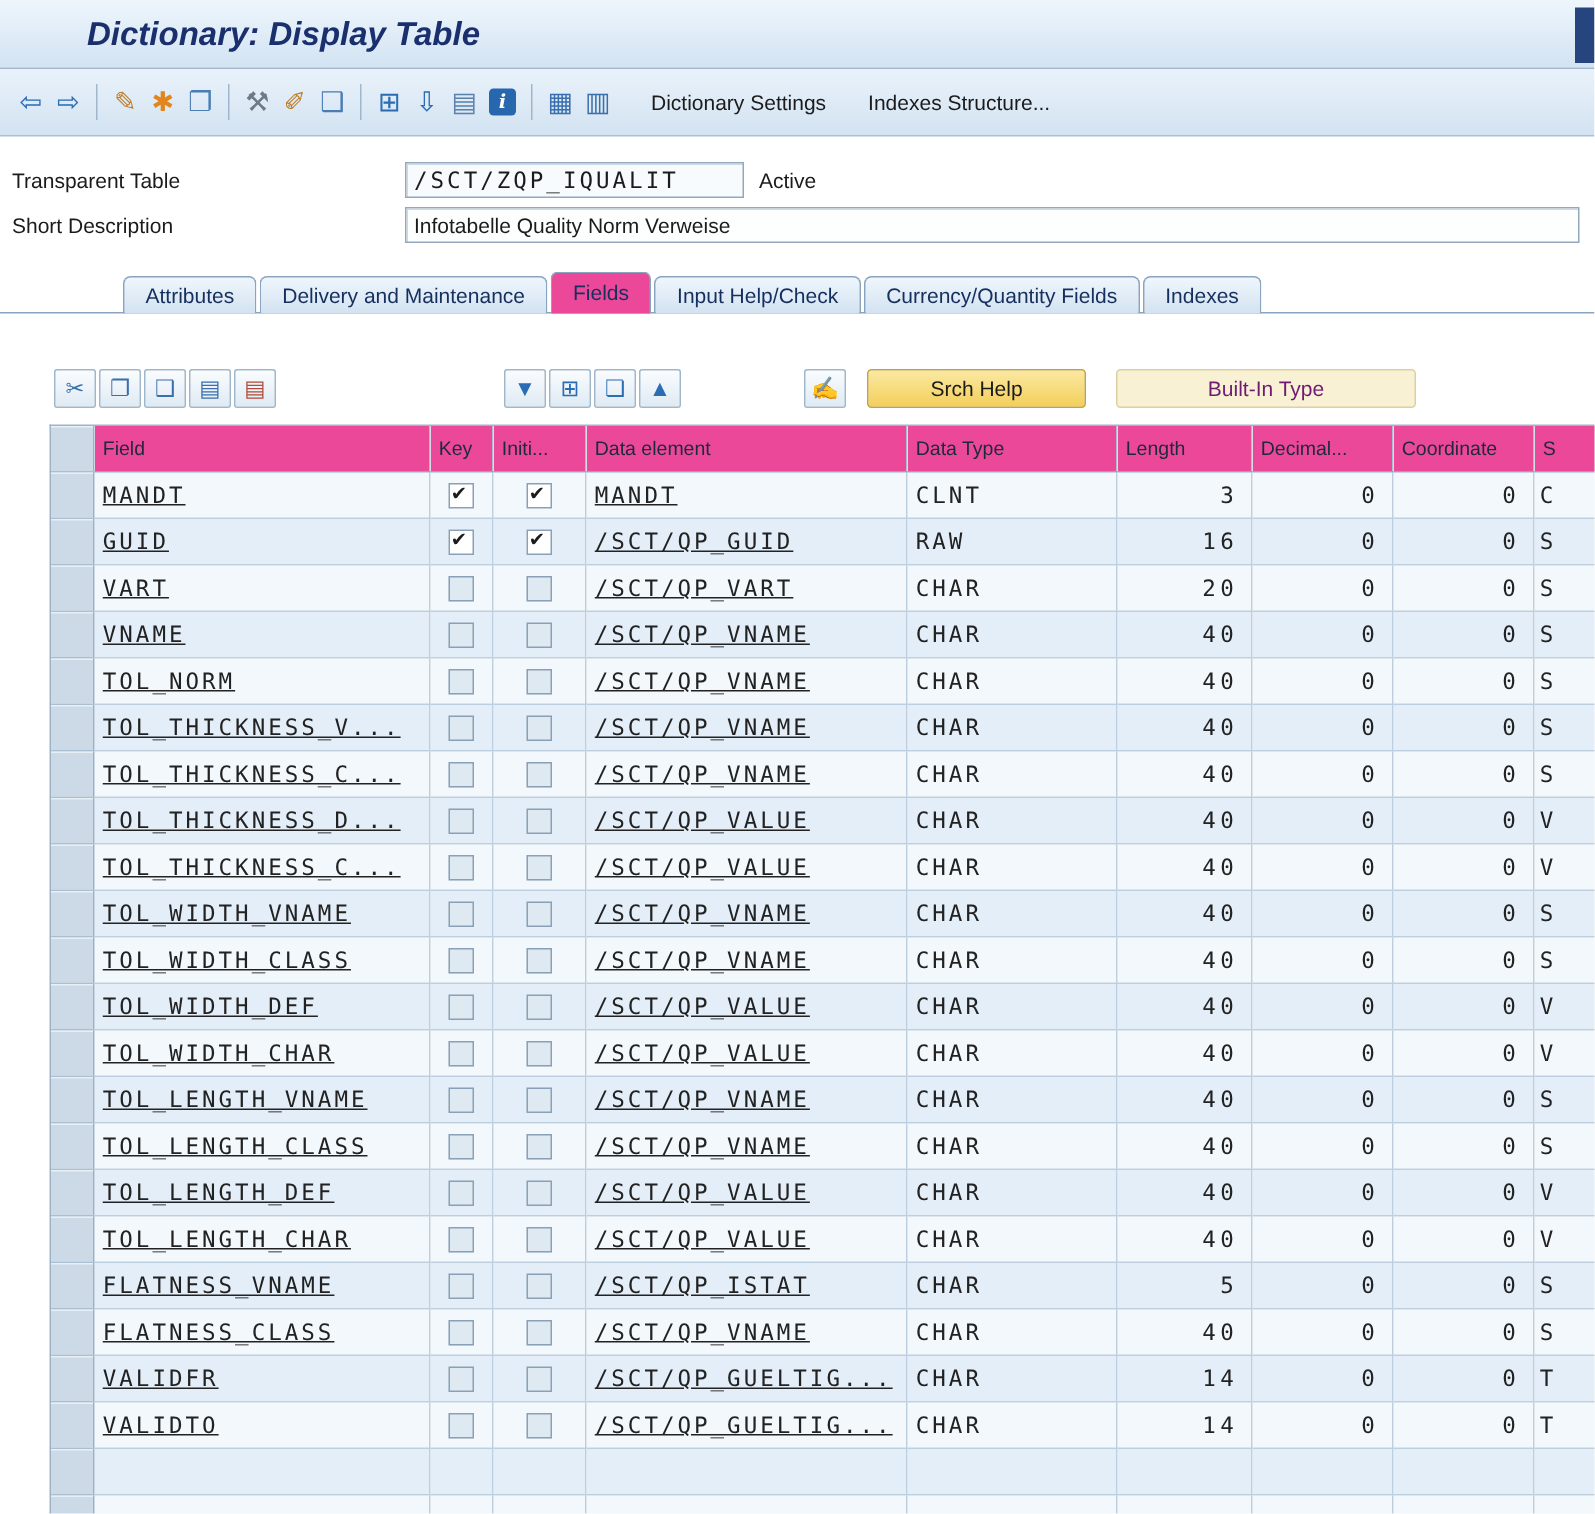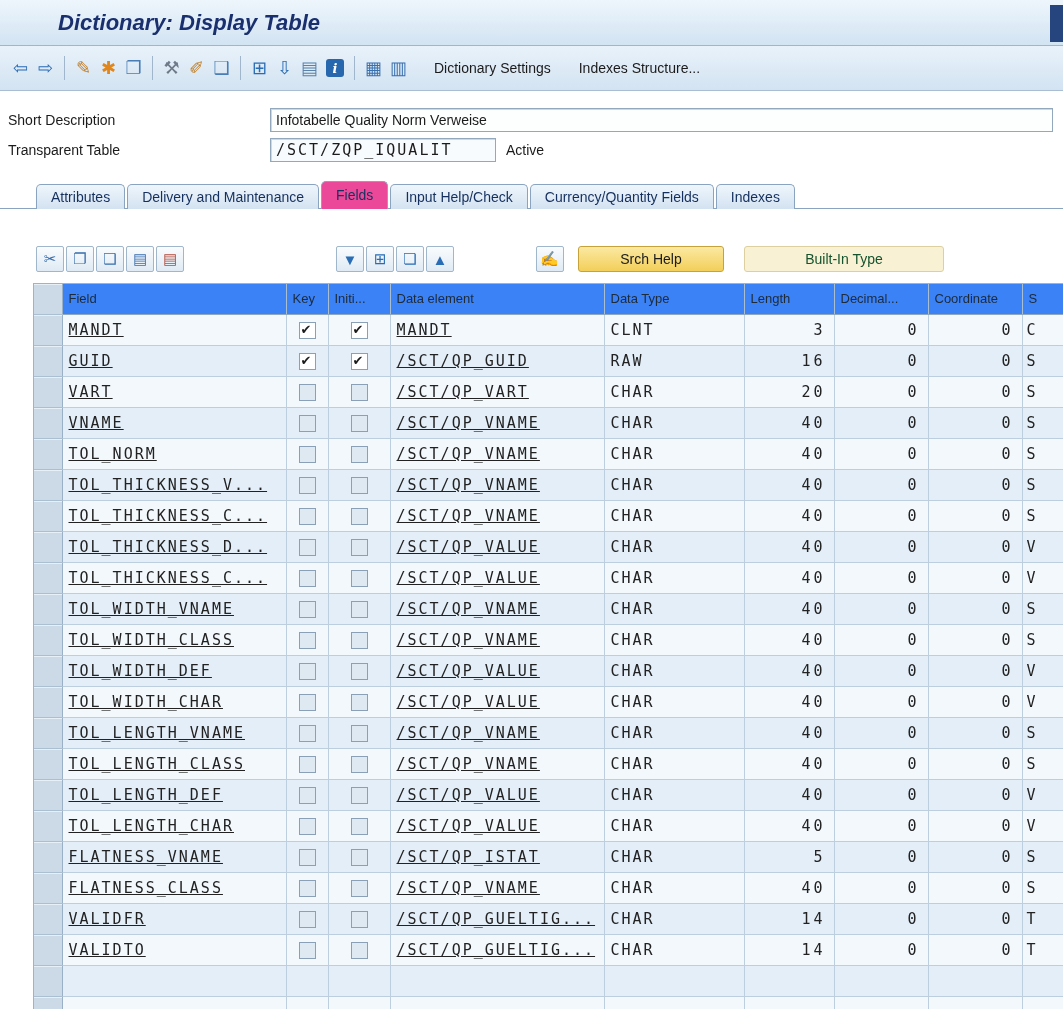--- a/index.html
+++ b/index.html
@@ -42,21 +42,21 @@
   .field-box{
     height:22px;border:1px solid #93a8bd;background:#f8fbfd;
     display:flex;align-items:center;padding:0 5px;box-sizing:content-box;
     box-shadow:inset 1px 1px 0 #ccd9e4;overflow:hidden;white-space:nowrap;
   }
   .field-box.mono{font-family:"DejaVu Sans Mono",monospace;font-size:15px;letter-spacing:2px;}
   .field-box.desc{font-size:14px;background:#fdfefe;}
   .status{margin-left:10px;}
   
   .tabstrip{
-    margin-top:16px;padding-left:36px;display:flex;align-items:flex-end;height:28px;position:relative;
+    margin-top:16px;padding-left:82px;display:flex;align-items:flex-end;height:28px;position:relative;
   }
   .tabstrip::after{content:'';position:absolute;left:0;right:0;bottom:0;height:1px;background:#8aa4c0;}
   .tab{
     position:relative;z-index:1;height:24px;line-height:24px;padding:0 14px;
     font-size:14px;color:#15305e;background:linear-gradient(#eff6fc,#d3e2f1);
     border:1px solid #8aa4c0;border-bottom:none;border-radius:5px 5px 0 0;margin-right:2px;
     cursor:default;white-space:nowrap;
   }
   .tab.active{z-index:2;height:27px;line-height:27px;background:#ec4899;}
   
@@ -67,30 +67,30 @@
     width:28px;height:26px;border:1px solid #a0b6ca;border-radius:2px;
     background:linear-gradient(#fafcfe,#dfeaf4);display:flex;align-items:center;justify-content:center;
     font-size:15px;margin-right:2px;cursor:default;box-sizing:border-box;
   }
   .btn-srch{
     width:146px;height:26px;margin-left:12px;border:1px solid #c7a23a;border-radius:3px;
     background:linear-gradient(#fbe9a2,#f3cf5a);font-family:inherit;font-size:14px;color:#1b1b1b;cursor:default;
   }
   .btn-built{
     width:200px;height:26px;margin-left:20px;border:1px solid #ddd0a0;border-radius:3px;
-    background:#f8f1d4;font-family:inherit;font-size:14px;color:#14532d;cursor:default;
+    background:#f8f1d4;font-family:inherit;font-size:14px;color:#701a75;cursor:default;
   }
   
   .grid-wrap{
     margin:10px 0 0 33px;width:1030px;overflow:hidden;
     border-top:1px solid #9db4c8;border-left:1px solid #9db4c8;
   }
   table.grid{border-collapse:collapse;table-layout:fixed;width:1108px;}
   .grid th{
-    height:30px;background:#3b82f6;font-size:13px;font-weight:normal;color:#1c2a3a;
+    height:30px;background:#ec4899;font-size:13px;font-weight:normal;color:#1c2a3a;
     text-align:left;padding:0 6px;border-right:1px solid #a9becf;border-bottom:1px solid #8fa8bf;
     overflow:hidden;white-space:nowrap;box-sizing:border-box;cursor:default;
   }
   .grid th.sel,.grid td.sel{
     background:#ccd9e6;border-right:1px solid #9ab0c6;border-bottom:1px solid #aabfd2;
     box-shadow:inset 0 1px 0 #e8f0f7;padding:0;
   }
   .grid td{
     height:31px;padding:0 6px;border-right:1px solid #bdcfde;border-bottom:1px solid #bdcfde;
     font-family:"DejaVu Sans Mono",monospace;font-size:15px;letter-spacing:2px;color:#222222;
@@ -141,27 +141,27 @@
       <span class="tb-sep"></span>
       <span class="tb-icon" style="color: rgb(58, 111, 174);">▦</span>
       <span class="tb-icon" style="color: rgb(58, 111, 174);">▥</span>
     </span>
   <button class="tb-text">Dictionary Settings</button>
   <button class="tb-text">Indexes Structure...</button>
 </div>
 
 <div class="form-area">
   <div class="form-row">
-    <span class="flabel">Short Description</span>
-    <span class="field-box desc" style="width:771px">Infotabelle Quality Norm Verweise</span>
-  </div>
-  <div class="form-row">
     <span class="flabel">Transparent Table</span>
     <span class="field-box mono" style="width:214px">/SCT/ZQP_IQUALIT</span>
     <span class="status">Active</span>
+  </div>
+  <div class="form-row">
+    <span class="flabel">Short Description</span>
+    <span class="field-box desc" style="width:771px">Infotabelle Quality Norm Verweise</span>
   </div>
 </div>
 
 <div class="tabstrip">
     <div class="tab">Attributes</div>
     <div class="tab">Delivery and Maintenance</div>
     <div class="tab active">Fields</div>
     <div class="tab">Input Help/Check</div>
     <div class="tab">Currency/Quantity Fields</div>
     <div class="tab">Indexes</div>

